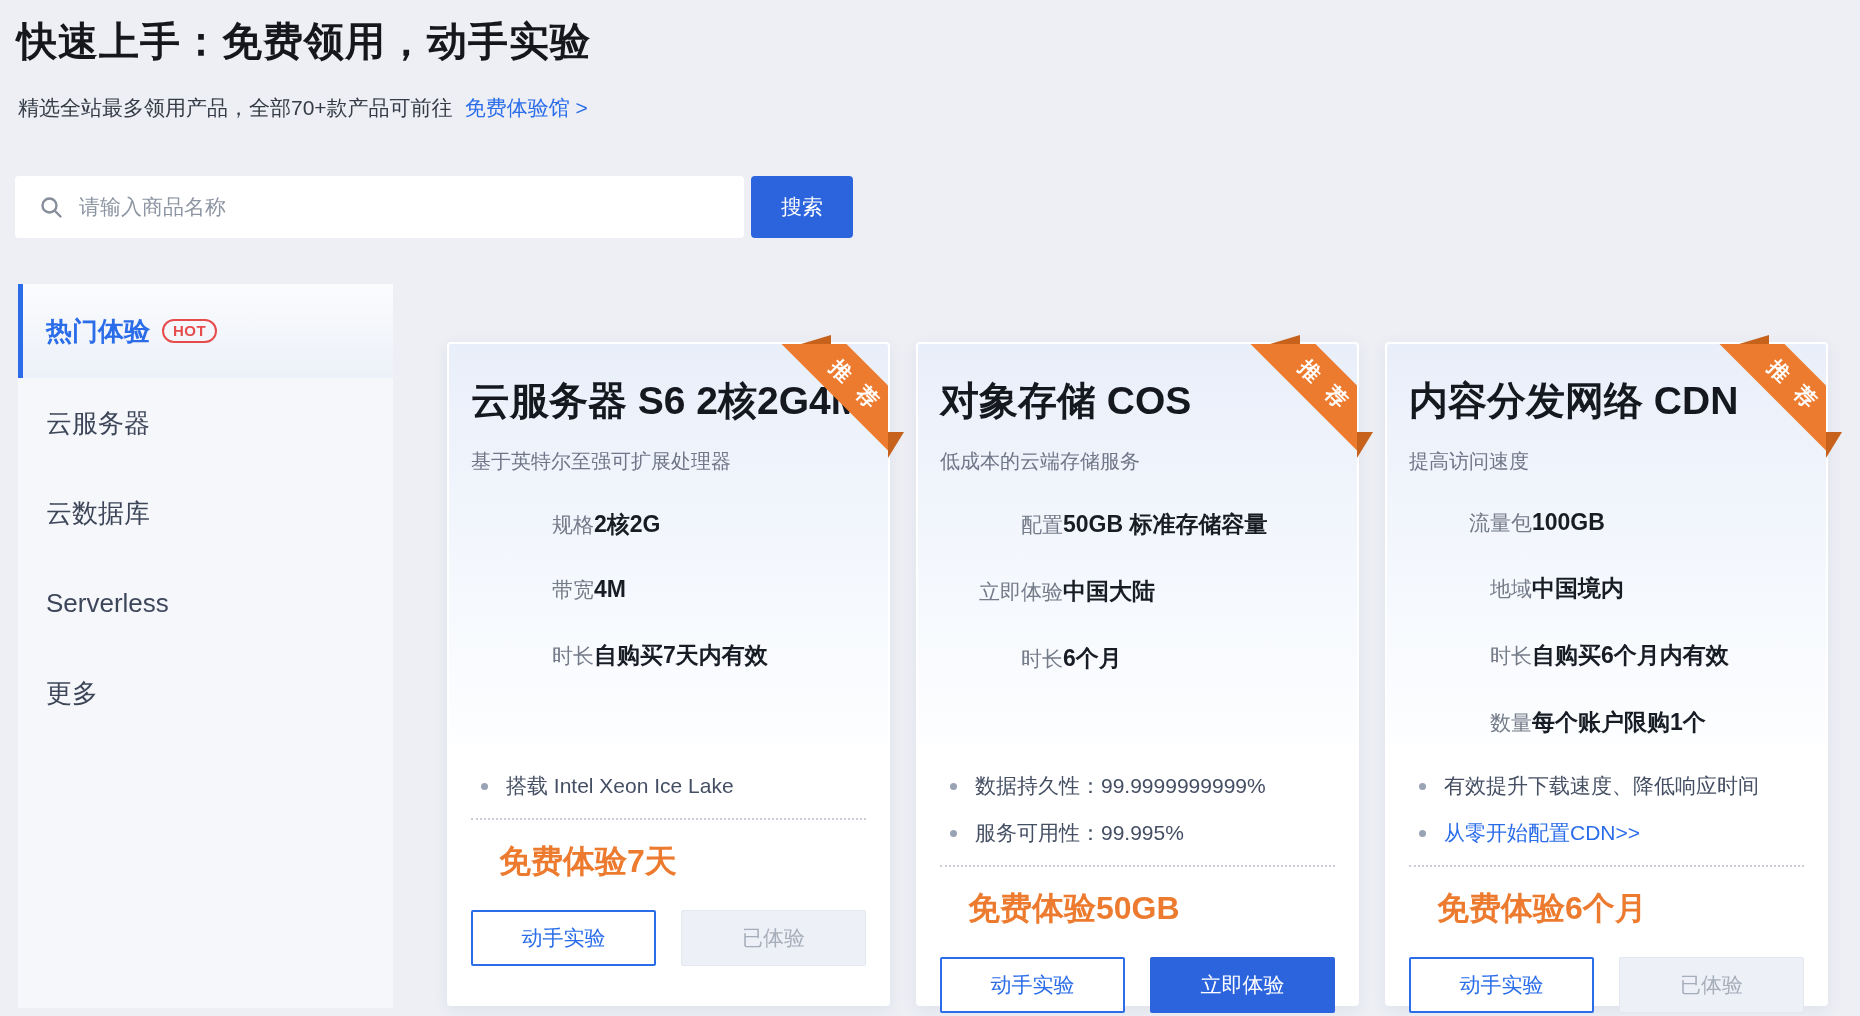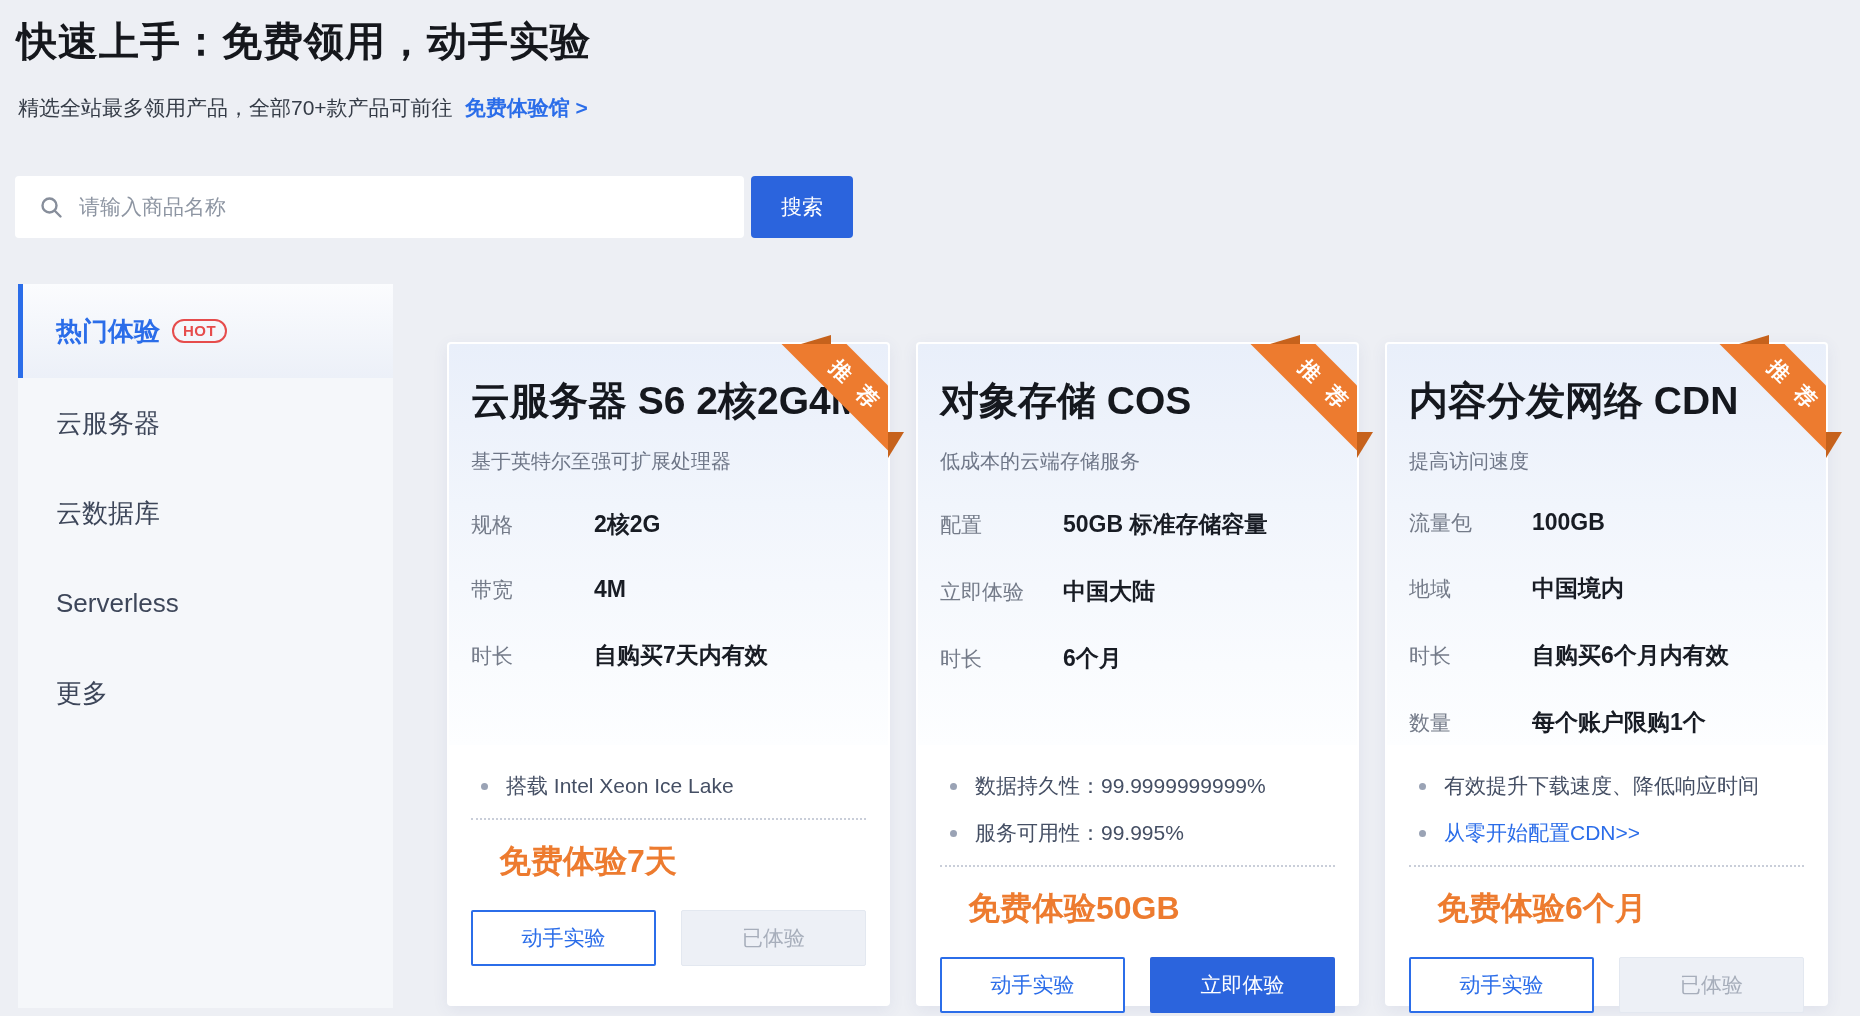--- a/index.html
+++ b/index.html
@@ -8,43 +8,43 @@
     position:relative;
     background:#edeff4;
     overflow:hidden;
     font-family:"Liberation Sans","DejaVu Sans",sans-serif;
     color:#16181d;
   }
 
   
   .page-title { position:absolute; left:17px; top:14px; font-size:40px; font-weight:bold; letter-spacing:1px; color:#15171c; }
   .subtitle-row { position:absolute; left:18px; top:94px; font-size:21px; color:#343b46; }
-  .subtitle-link { color:#2b6de9; margin-left:12px; font-weight:700; text-decoration:none; cursor:pointer; }
+  .subtitle-link { color:#2b6de9; margin-left:12px; font-weight:400; text-decoration:none; cursor:pointer; }
 
   
   .search-box { position:absolute; left:15px; top:176px; width:729px; height:62px; background:#ffffff; border-radius:4px; display:flex; align-items:center; }
   .search-icon { margin-left:24px; flex:none; display:block; }
   .search-input { border:none; outline:none; flex:1; height:100%; font-size:21px; color:#333; padding-left:16px; background:transparent; font-family:inherit; }
   .search-input::placeholder { color:#8d95a2; }
   .search-btn { position:absolute; left:751px; top:176px; width:102px; height:62px; background:#2b64dd; color:#fff; font-size:21px; border:none; border-radius:4px; cursor:pointer; font-family:inherit; }
 
   
   .sidebar { position:absolute; left:18px; top:284px; width:375px; height:724px; background:#f5f7fa; }
-  .sidebar-item { position:relative; height:90px; display:flex; align-items:center; padding-left:38px; font-size:26px; color:#3d4659; cursor:pointer; }
+  .sidebar-item { position:relative; height:90px; display:flex; align-items:center; padding-left:28px; font-size:26px; color:#3d4659; cursor:pointer; }
   .sidebar-item.selected { height:94px; font-weight:bold; color:#2b6de9; background:linear-gradient(180deg,#fbfcfe 0%,#ecf0f8 100%); }
   .active-bar { position:absolute; left:0; top:0; width:5px; height:100%; background:#2b6de9; }
   .hot-badge { margin-left:12px; font-size:15px; font-weight:bold; color:#e64c4c; border:2px solid #e64c4c; border-radius:13px; padding:1px 9px; line-height:18px; letter-spacing:0.5px; }
 
   
   .cards { position:absolute; left:447px; top:342px; display:flex; gap:26px; }
   .card { position:relative; width:443px; height:664px; background:#fff; border:2px solid #fff; border-radius:4px; box-shadow:0 4px 16px rgba(60,80,140,0.08); }
   .card-top { height:401px; background:linear-gradient(180deg,#e9effa 0%,#fdfeff 100%); padding:30px 22px 0 22px; border-radius:2px 2px 0 0; }
   .card-title { font-size:39px; font-weight:bold; color:#15181e; }
   .card-sub { margin-top:20px; font-size:20px; color:#6e7687; }
-  .spec-rows { margin-top:34px; }
+  .spec-rows { margin-top:34px;text-align:right; }
   .spec-row { display:flex; align-items:baseline; margin-bottom:36px; }
   .spec-label { width:123px; flex:none; font-size:21px; color:#747b89; }
   .spec-value { font-size:23px; font-weight:bold; color:#181c24; }
   .card-bottom { padding:26px 22px 0 22px; }
   .bullet { display:flex; margin-bottom:17px; font-size:21px; line-height:30px; color:#454f64; }
   .bullet-dot { width:7px; height:7px; border-radius:50%; background:#9aa3b5; flex:none; margin:12px 18px 0 10px; }
   .bullet-link { color:#2b6de9; cursor:pointer; }
   .divider { border-top:2px dotted #c9ced9; margin-top:4px; }
   .promo { margin-top:20px; font-size:32px; font-weight:bold; color:#ed7b2f;margin-left:28px; }
   .card-buttons { margin-top:26px; display:flex; gap:25px; }

